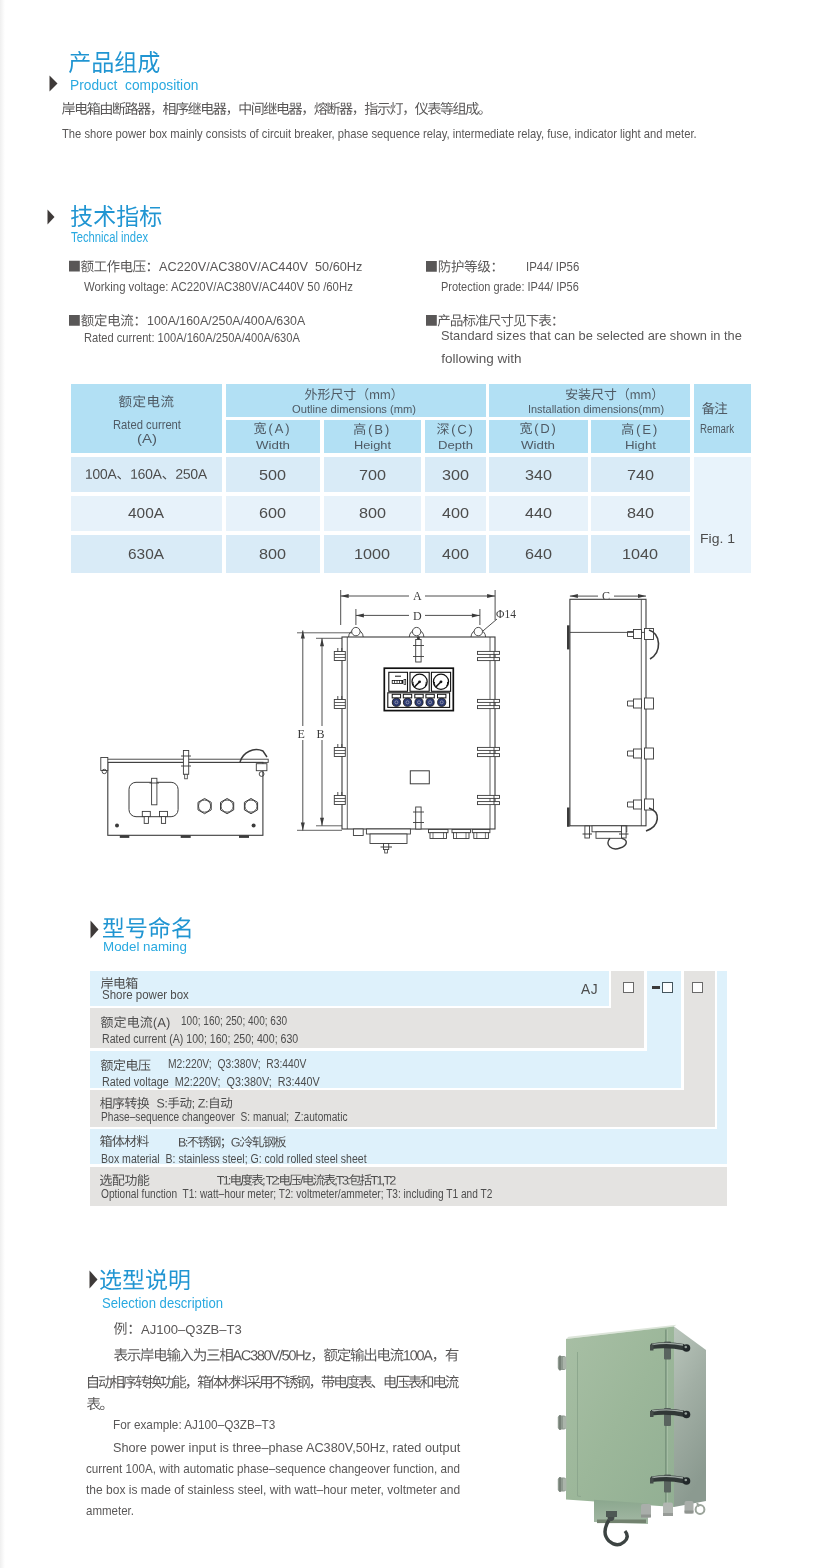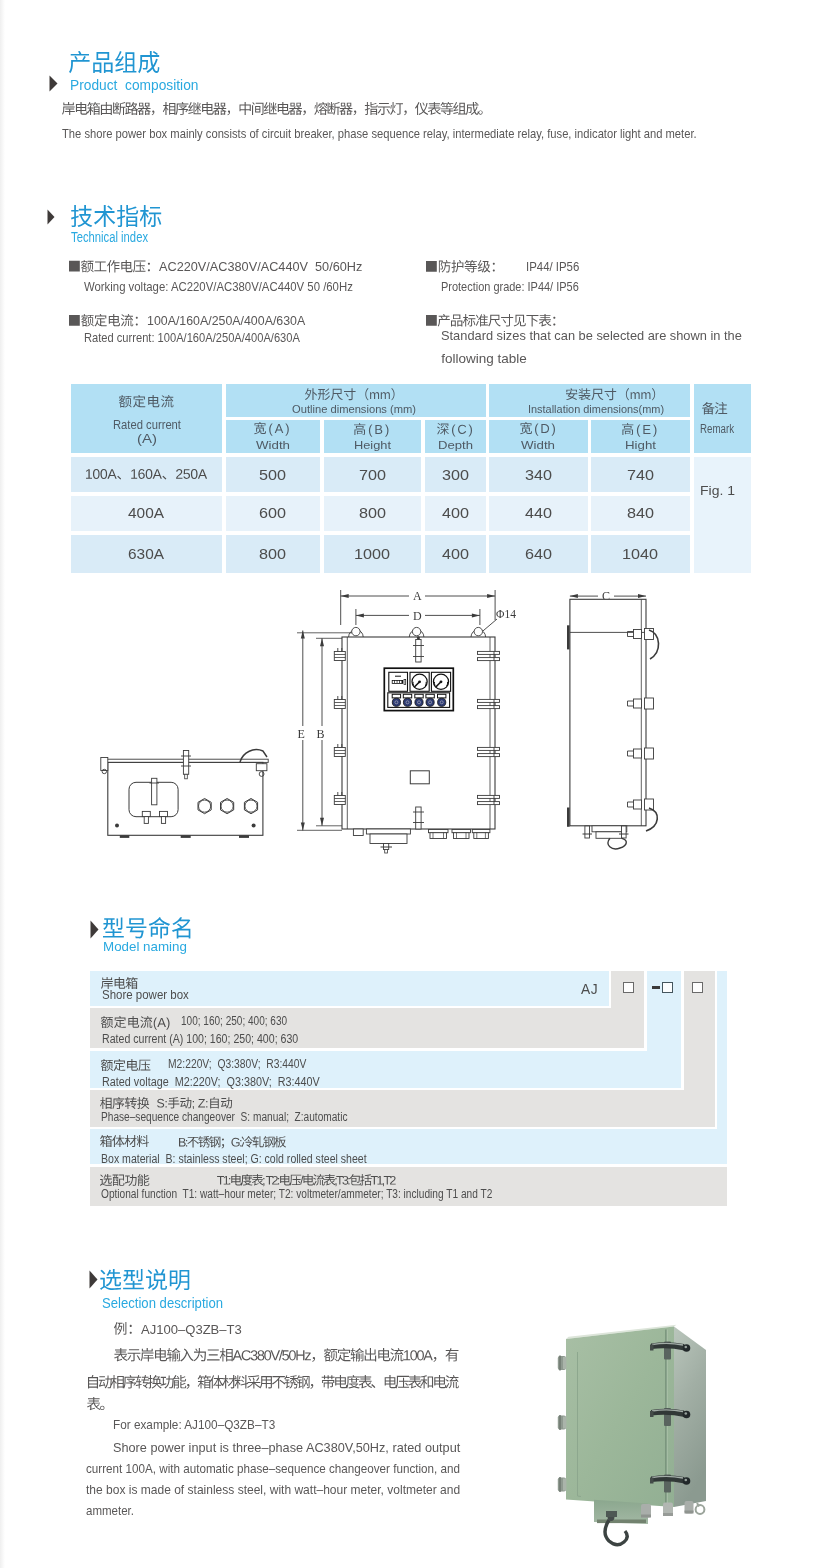--- a/index.html
+++ b/index.html
@@ -53,21 +53,21 @@
   </svg>
 <div class="a" style="left:525.7px;top:258.9px;font-size:13.5px;color:#595757;white-space:pre;transform:scaleX(0.8452);transform-origin:0 50%;">IP44/ IP56</div>
 
 <div class="a" style="left:441.2px;top:279.3px;font-size:13.5px;color:#595757;white-space:pre;transform:scaleX(0.8121);transform-origin:0 50%;">Protection grade: IP44/ IP56</div>
 
 <svg style="position:absolute;left:425.2px;top:312.9px" width="131.4" height="14.5" viewBox="0.4 -12.4 131.4 14.5">
     <path d="M12.2 -10.5H1.4V0.3H12.2Z M16.2 -8.3C16.6 -7.7 17.1 -6.8 17.3 -6.3L18.3 -6.7C18.0 -7.2 17.5 -8.0 17.1 -8.6ZM21.9 -8.6C21.7 -7.9 21.2 -6.9 20.8 -6.3H14.3V-4.4C14.3 -3.0 14.2 -1.0 13.1 0.5C13.3 0.6 13.8 1.0 13.9 1.2C15.1 -0.4 15.4 -2.8 15.4 -4.4V-5.3H25.2V-6.3H21.9C22.2 -6.8 22.7 -7.5 23.0 -8.2ZM18.4 -11.1C18.7 -10.7 19.0 -10.2 19.2 -9.7H14.1V-8.7H24.8V-9.7H20.4L20.4 -9.7C20.2 -10.2 19.8 -10.9 19.4 -11.4Z M29.3 -9.8H34.7V-7.2H29.3ZM28.4 -10.8V-6.3H35.8V-10.8ZM26.4 -4.8V1.1H27.4V0.4H30.2V1.0H31.2V-4.8ZM27.4 -0.6V-3.9H30.2V-0.6ZM32.7 -4.8V1.1H33.7V0.4H36.7V1.0H37.8V-4.8ZM33.7 -0.6V-3.9H36.7V-0.6Z M44.2 -10.3V-9.4H50.1V-10.3ZM48.4 -4.4C49.1 -3.0 49.7 -1.3 49.9 -0.2L50.8 -0.6C50.6 -1.6 50.0 -3.3 49.3 -4.7ZM44.5 -4.6C44.2 -3.2 43.6 -1.7 42.8 -0.8C43.1 -0.7 43.5 -0.4 43.6 -0.2C44.4 -1.3 45.1 -2.8 45.5 -4.4ZM43.6 -7.1V-6.1H46.5V-0.2C46.5 -0.1 46.4 -0.0 46.2 0.0C46.1 0.0 45.4 0.0 44.7 -0.0C44.9 0.3 45.0 0.7 45.1 1.0C46.0 1.0 46.6 1.0 47.0 0.8C47.4 0.7 47.5 0.4 47.5 -0.2V-6.1H50.8V-7.1ZM40.6 -11.3V-8.5H38.6V-7.5H40.4C40.0 -5.9 39.1 -3.9 38.2 -2.9C38.4 -2.6 38.7 -2.2 38.8 -2.0C39.5 -2.8 40.1 -4.2 40.6 -5.7V1.1H41.6V-6.0C42.1 -5.3 42.6 -4.5 42.9 -4.1L43.5 -4.9C43.2 -5.2 42.0 -6.7 41.6 -7.2V-7.5H43.4V-8.5H41.6V-11.3Z M51.2 -10.3C51.9 -9.4 52.7 -8.1 53.0 -7.3L54.0 -7.8C53.6 -8.6 52.8 -9.8 52.1 -10.7ZM51.2 -0.0 52.2 0.4C52.9 -0.8 53.6 -2.6 54.2 -4.1L53.3 -4.6C52.7 -3.0 51.8 -1.1 51.2 -0.0ZM56.4 -5.3H59.3V-3.5H56.4ZM56.4 -6.2V-8.0H59.3V-6.2ZM58.7 -10.9C59.1 -10.3 59.5 -9.5 59.7 -8.9H56.6C57.0 -9.6 57.3 -10.3 57.5 -11.0L56.6 -11.2C55.9 -9.1 54.7 -7.1 53.4 -5.8C53.6 -5.7 54.0 -5.3 54.1 -5.1C54.6 -5.6 55.1 -6.2 55.5 -6.8V1.1H56.4V0.1H63.4V-0.8H60.3V-2.6H62.9V-3.5H60.3V-5.3H62.9V-6.2H60.3V-8.0H63.2V-8.9H59.8L60.7 -9.4C60.5 -9.9 60.0 -10.7 59.6 -11.2ZM56.4 -2.6H59.3V-0.8H56.4Z M65.6 -10.7V-6.9C65.6 -4.7 65.4 -1.7 63.6 0.4C63.9 0.5 64.3 0.9 64.5 1.1C66.0 -0.7 66.5 -3.2 66.6 -5.4H70.1C71.0 -2.2 72.6 0.0 75.4 1.1C75.6 0.8 75.9 0.4 76.1 0.1C73.5 -0.7 71.9 -2.7 71.2 -5.4H74.8V-10.7ZM66.7 -9.7H73.8V-6.4H66.7V-6.9Z M78.1 -5.6C79.1 -4.5 80.1 -3.1 80.5 -2.1L81.5 -2.7C81.0 -3.7 79.9 -5.1 78.9 -6.1ZM84.4 -11.3V-8.5H76.5V-7.5H84.4V-0.4C84.4 -0.1 84.3 -0.0 83.9 0.0C83.6 0.0 82.4 0.0 81.2 -0.0C81.3 0.3 81.5 0.8 81.6 1.1C83.1 1.1 84.1 1.1 84.7 0.9C85.2 0.7 85.4 0.4 85.4 -0.4V-7.5H88.6V-8.5H85.4V-11.3Z M95.4 -4.0V-0.7C95.4 0.5 95.8 0.8 97.2 0.8C97.4 0.8 99.3 0.8 99.6 0.8C100.8 0.8 101.1 0.2 101.2 -1.9C101.0 -1.9 100.5 -2.1 100.3 -2.3C100.3 -0.4 100.1 -0.2 99.5 -0.2C99.1 -0.2 97.6 -0.2 97.2 -0.2C96.6 -0.2 96.4 -0.3 96.4 -0.7V-4.0ZM94.6 -8.3C94.4 -3.5 94.3 -0.9 89.1 0.2C89.3 0.4 89.6 0.8 89.7 1.1C95.1 -0.2 95.5 -3.2 95.6 -8.3ZM90.9 -10.6V-2.9H91.9V-9.6H98.4V-2.9H99.5V-10.6Z M101.8 -10.3V-9.3H107.0V1.1H108.1V-6.1C109.7 -5.3 111.5 -4.1 112.4 -3.4L113.1 -4.3C112.1 -5.1 109.9 -6.3 108.3 -7.1L108.1 -6.9V-9.3H113.9V-10.3Z M117.1 1.1C117.4 0.9 117.9 0.7 121.7 -0.5C121.7 -0.7 121.6 -1.1 121.5 -1.4L118.2 -0.4V-3.4C119.1 -3.9 119.8 -4.5 120.4 -5.2C121.4 -2.4 123.3 -0.3 126.1 0.6C126.3 0.4 126.6 -0.0 126.8 -0.3C125.4 -0.6 124.3 -1.3 123.4 -2.2C124.2 -2.7 125.2 -3.4 126.0 -4.1L125.1 -4.7C124.6 -4.1 123.6 -3.4 122.8 -2.8C122.2 -3.5 121.7 -4.3 121.4 -5.2H126.3V-6.1H121.0V-7.3H125.3V-8.1H121.0V-9.3H125.9V-10.1H121.0V-11.3H119.9V-10.1H115.1V-9.3H119.9V-8.1H115.8V-7.3H119.9V-6.1H114.6V-5.2H119.1C117.8 -4.0 115.9 -3.0 114.2 -2.5C114.4 -2.3 114.7 -1.9 114.9 -1.6C115.6 -1.9 116.4 -2.3 117.2 -2.7V-0.7C117.2 -0.2 116.9 0.0 116.7 0.1C116.8 0.4 117.1 0.8 117.1 1.1Z M129.7 -6.6C130.3 -6.6 130.8 -7.0 130.8 -7.6C130.8 -8.2 130.3 -8.6 129.7 -8.6C129.2 -8.6 128.7 -8.2 128.7 -7.6C128.7 -7.0 129.2 -6.6 129.7 -6.6ZM129.7 0.1C130.3 0.1 130.8 -0.4 130.8 -1.0C130.8 -1.6 130.3 -2.0 129.7 -2.0C129.2 -2.0 128.7 -1.6 128.7 -1.0C128.7 -0.4 129.2 0.1 129.7 0.1Z" fill="#595757"></path>
   </svg>
 
 <div class="a" style="left:441.2px;top:328.3px;font-size:13.5px;color:#595757;white-space:pre;transform:scaleX(0.9499);transform-origin:0 50%;">Standard sizes that can be selected are shown in the</div>
-<div class="a" style="left:441.2px;top:350.8px;font-size:13.5px;color:#595757;white-space:pre;">following table</div>
+<div class="a" style="left:441.2px;top:350.8px;font-size:13.5px;color:#595757;white-space:pre;">following with</div>
 
 <div class="a" style="left:71px;top:384px;width:151px;height:69.2px;background:#b2e0f4"></div>
 
 <div class="a" style="left:225.5px;top:384px;width:260.0px;height:32.5px;background:#b2e0f4"></div>
 
 <div class="a" style="left:488.5px;top:384px;width:201.5px;height:32.5px;background:#b2e0f4"></div>
 
 <div class="a" style="left:693.5px;top:384px;width:57.5px;height:69.2px;background:#b2e0f4"></div>
 
 <div class="a" style="left:225.5px;top:419.7px;width:94.5px;height:33.5px;background:#b2e0f4"></div>
@@ -166,21 +166,21 @@
 <div class="a" style="left:441.5px;top:504.5px;font-size:14.5px;color:#4c4c4c;white-space:pre;transform:scaleX(1.1163);transform-origin:0 50%;">400</div>
 <div class="a" style="left:524.5px;top:504.5px;font-size:14.5px;color:#4c4c4c;white-space:pre;transform:scaleX(1.1163);transform-origin:0 50%;">440</div>
 <div class="a" style="left:626.8px;top:504.5px;font-size:14.5px;color:#4c4c4c;white-space:pre;transform:scaleX(1.1163);transform-origin:0 50%;">840</div>
 
 <div class="a" style="left:259.2px;top:545.8px;font-size:14.5px;color:#4c4c4c;white-space:pre;transform:scaleX(1.1163);transform-origin:0 50%;">800</div>
 <div class="a" style="left:354.2px;top:545.8px;font-size:14.5px;color:#4c4c4c;white-space:pre;transform:scaleX(1.1163);transform-origin:0 50%;">1000</div>
 <div class="a" style="left:441.5px;top:545.8px;font-size:14.5px;color:#4c4c4c;white-space:pre;transform:scaleX(1.1163);transform-origin:0 50%;">400</div>
 <div class="a" style="left:524.5px;top:545.8px;font-size:14.5px;color:#4c4c4c;white-space:pre;transform:scaleX(1.1163);transform-origin:0 50%;">640</div>
 <div class="a" style="left:622.2px;top:545.8px;font-size:14.5px;color:#4c4c4c;white-space:pre;transform:scaleX(1.1163);transform-origin:0 50%;">1040</div>
 
-<div class="a" style="left:699.5px;top:483px;font-size:13.5px;color:#4c4c4c;white-space:pre;transform:scaleX(1.0361);transform-origin:0 50%;">Fig. 1</div>
+<div class="a" style="left:699.5px;top:531px;font-size:13.5px;color:#4c4c4c;white-space:pre;transform:scaleX(1.0361);transform-origin:0 50%;">Fig. 1</div>
 
 <svg class="a" style="left:89.5px;top:919.5px" width="9" height="19" viewBox="0 0 9 19">
     <polygon points="0.5,0.5 8.5,9.5 0.5,18.5" fill="#3e3a39"></polygon>
   </svg>
 
 <svg style="position:absolute;left:101.6px;top:915.9px" width="89.4" height="23.5" viewBox="0.1 -20.6 89.4 23.5">
     <path d="M14.6 -18.0V-10.3H16.2V-18.0ZM18.9 -19.2V-8.9C18.9 -8.6 18.8 -8.5 18.4 -8.5C18.1 -8.5 17.0 -8.5 15.6 -8.5C15.9 -8.1 16.1 -7.4 16.2 -6.9C17.8 -6.9 19.0 -6.9 19.7 -7.2C20.4 -7.5 20.5 -7.9 20.5 -8.9V-19.2ZM8.9 -16.9V-13.7H6.1V-13.8V-16.9ZM1.5 -13.7V-12.1H4.3C4.1 -10.6 3.3 -9.0 1.4 -7.8C1.7 -7.6 2.3 -6.9 2.5 -6.6C4.8 -8.1 5.7 -10.1 6.0 -12.1H8.9V-7.2H10.6V-12.1H13.2V-13.7H10.6V-16.9H12.7V-18.4H2.3V-16.9H4.5V-13.8V-13.7ZM10.7 -7.6V-5.1H3.5V-3.5H10.7V-0.6H1.1V1.0H21.9V-0.6H12.5V-3.5H19.5V-5.1H12.5V-7.6Z M29.0 -16.8H39.9V-13.7H29.0ZM27.3 -18.4V-12.2H41.7V-18.4ZM24.4 -10.1V-8.5H29.2C28.7 -7.1 28.2 -5.5 27.7 -4.4H39.7C39.3 -1.7 38.8 -0.4 38.2 0.0C38.0 0.2 37.7 0.2 37.1 0.2C36.5 0.2 34.8 0.2 33.2 0.0C33.5 0.5 33.8 1.2 33.8 1.7C35.4 1.8 36.9 1.8 37.7 1.8C38.6 1.7 39.1 1.6 39.7 1.1C40.5 0.4 41.1 -1.3 41.7 -5.2C41.7 -5.4 41.8 -6.0 41.8 -6.0H30.2L31.1 -8.5H44.5V-10.1Z M57.6 -19.6C55.5 -16.5 51.0 -13.6 46.8 -12.5C47.1 -12.0 47.6 -11.3 47.8 -10.8C49.5 -11.3 51.2 -12.2 52.8 -13.1V-11.7H62.0V-13.2C63.6 -12.2 65.3 -11.4 67.0 -10.9C67.3 -11.4 67.8 -12.2 68.2 -12.6C64.6 -13.5 60.7 -15.7 58.6 -18.1L59.0 -18.6ZM53.0 -13.2C54.7 -14.3 56.3 -15.6 57.6 -16.9C58.8 -15.6 60.3 -14.3 62.0 -13.2ZM48.9 -9.8V0.1H50.5V-1.9H56.0V-9.8ZM50.5 -8.2H54.3V-3.4H50.5ZM58.4 -9.8V1.9H60.1V-8.2H64.5V-3.3C64.5 -3.0 64.4 -2.9 64.1 -2.9C63.8 -2.9 62.7 -2.9 61.4 -2.9C61.6 -2.4 61.8 -1.8 61.9 -1.3C63.6 -1.3 64.7 -1.3 65.3 -1.6C66.0 -1.9 66.2 -2.4 66.2 -3.3V-9.8Z M75.0 -12.2C76.2 -11.4 77.6 -10.3 78.6 -9.3C75.9 -7.9 72.9 -6.9 70.1 -6.3C70.4 -5.9 70.8 -5.2 71.0 -4.7C72.2 -5.0 73.5 -5.4 74.8 -5.8V1.8H76.5V0.6H86.8V1.8H88.5V-7.8H79.4C83.2 -9.9 86.5 -12.7 88.4 -16.4L87.3 -17.1L87.0 -17.0H78.8C79.4 -17.7 79.9 -18.3 80.3 -19.0L78.3 -19.4C77.0 -17.2 74.4 -14.6 70.6 -12.9C71.0 -12.6 71.6 -11.9 71.8 -11.5C74.0 -12.7 75.8 -14.0 77.3 -15.4H85.9C84.5 -13.4 82.5 -11.7 80.2 -10.2C79.1 -11.2 77.6 -12.3 76.4 -13.2ZM86.8 -1.0H76.5V-6.2H86.8Z" fill="#2095d2"></path>
   </svg>
 
 <div class="a" style="left:102.5px;top:939.4px;font-size:13.5px;color:#29a9e0;white-space:pre;transform:scaleX(0.9899);transform-origin:0 50%;">Model naming</div>

